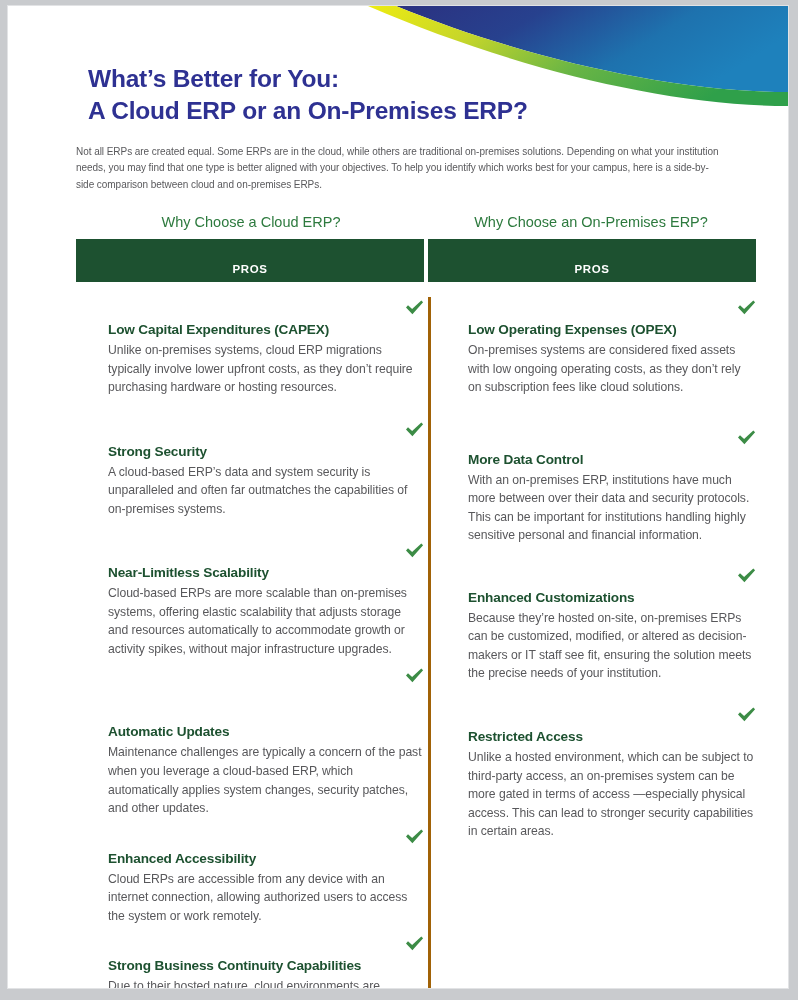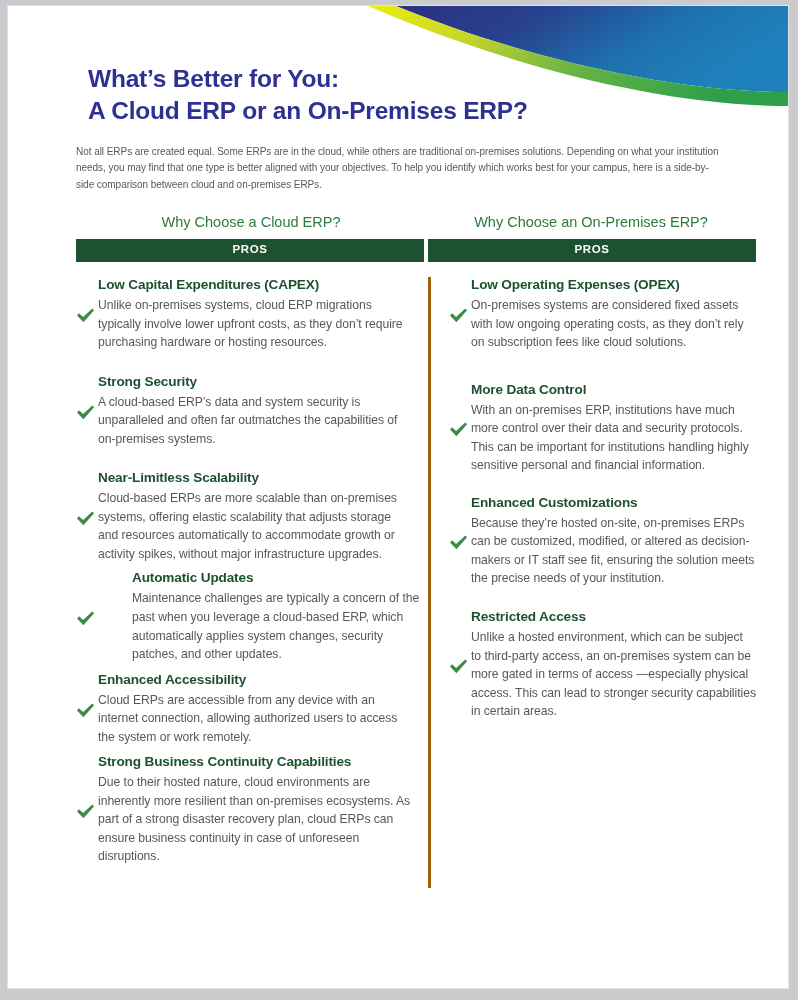--- a/index.html
+++ b/index.html
@@ -85,40 +85,41 @@
     width: 100%;
     gap: 4px;
   }
   .pros-bar {
     background: #1d5130;
     color: #ffffff;
     text-align: center;
     font-size: 11.5px;
     font-weight: bold;
     letter-spacing: 0.6px;
-    padding: 4px 0 7px 0;
+    padding: 24px 0 7px 0;
   }
   .pros-bar.left  { flex: 0 0 348px; }
   .pros-bar.right { flex: 1 1 0; }
 
   .cols {
     display: flex;
     width: 100%;
     margin-top: 15px;
   }
   .col {
     position: relative;
   }
   .col.left  { flex: 0 0 348px; padding-right: 4px; }
   .col.right { flex: 1 1 0; padding-left: 18px; border-left: 3px solid #a16207; }
 
   .item {
     display: flex;
-    align-items: center;
+    align-items: flex-end;
     margin-bottom: 22px;
+    flex-direction: column;
   }
   .check {
     flex: 0 0 22px;
     margin-top: 3px;
     line-height: 0;
   }
   .item-body { flex: 1 1 auto; }
   .item-title {
     color: #1d5130;
     font-size: 13.6px;
@@ -277,21 +278,21 @@
         </div>
 
         <div class="item" style="margin-bottom:20px;">
           <span class="check">
             <svg width="19" height="15" viewBox="0 0 19 15" aria-hidden="true">
               <path d="M1 7.6 L3.0 5.2 L7.1 9.1 L16.3 0.6 L18.1 2.2 L7.4 14.2 Z" fill="#3C8C46"></path>
             </svg>
           </span>
           <div class="item-body">
             <p class="item-title">More Data Control</p>
-            <p class="item-desc">With an on-premises ERP, institutions have much more control over their data and security protocols. This can be important for institutions handling highly sensitive personal and financial information.</p>
+            <p class="item-desc">With an on-premises ERP, institutions have much more between over their data and security protocols. This can be important for institutions handling highly sensitive personal and financial information.</p>
           </div>
         </div>
 
         <div class="item" style="margin-bottom:21px;">
           <span class="check">
             <svg width="19" height="15" viewBox="0 0 19 15" aria-hidden="true">
               <path d="M1 7.6 L3.0 5.2 L7.1 9.1 L16.3 0.6 L18.1 2.2 L7.4 14.2 Z" fill="#3C8C46"></path>
             </svg>
           </span>
           <div class="item-body">

